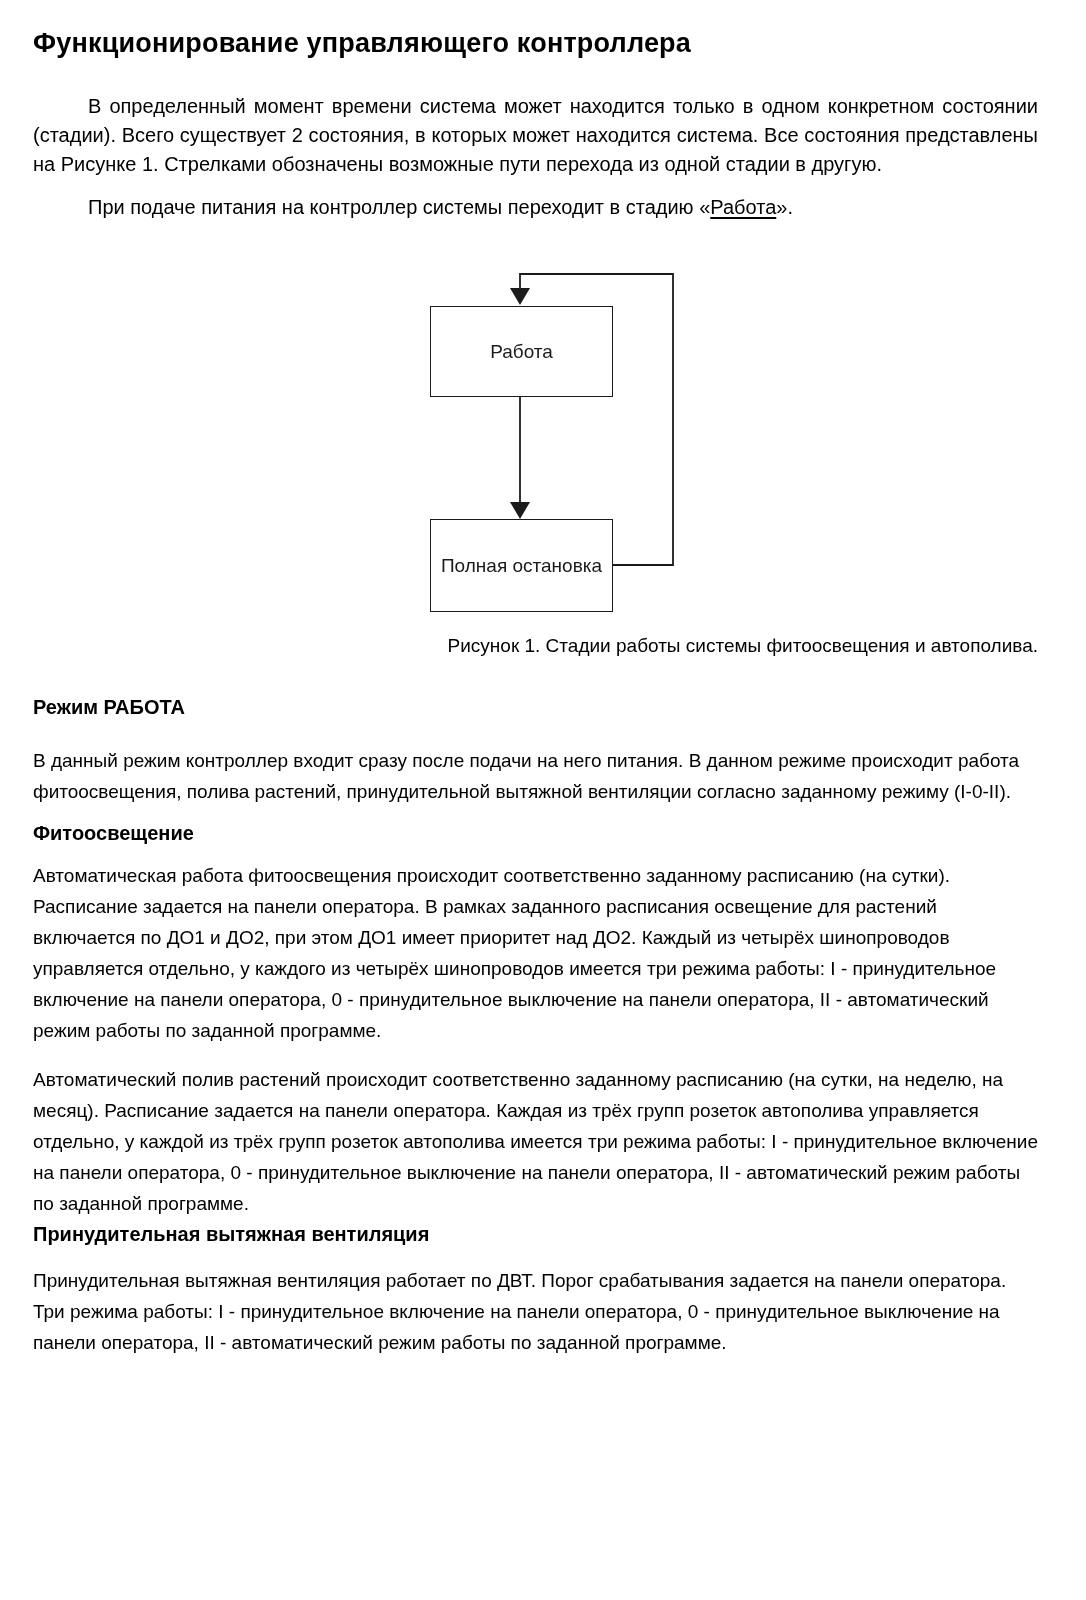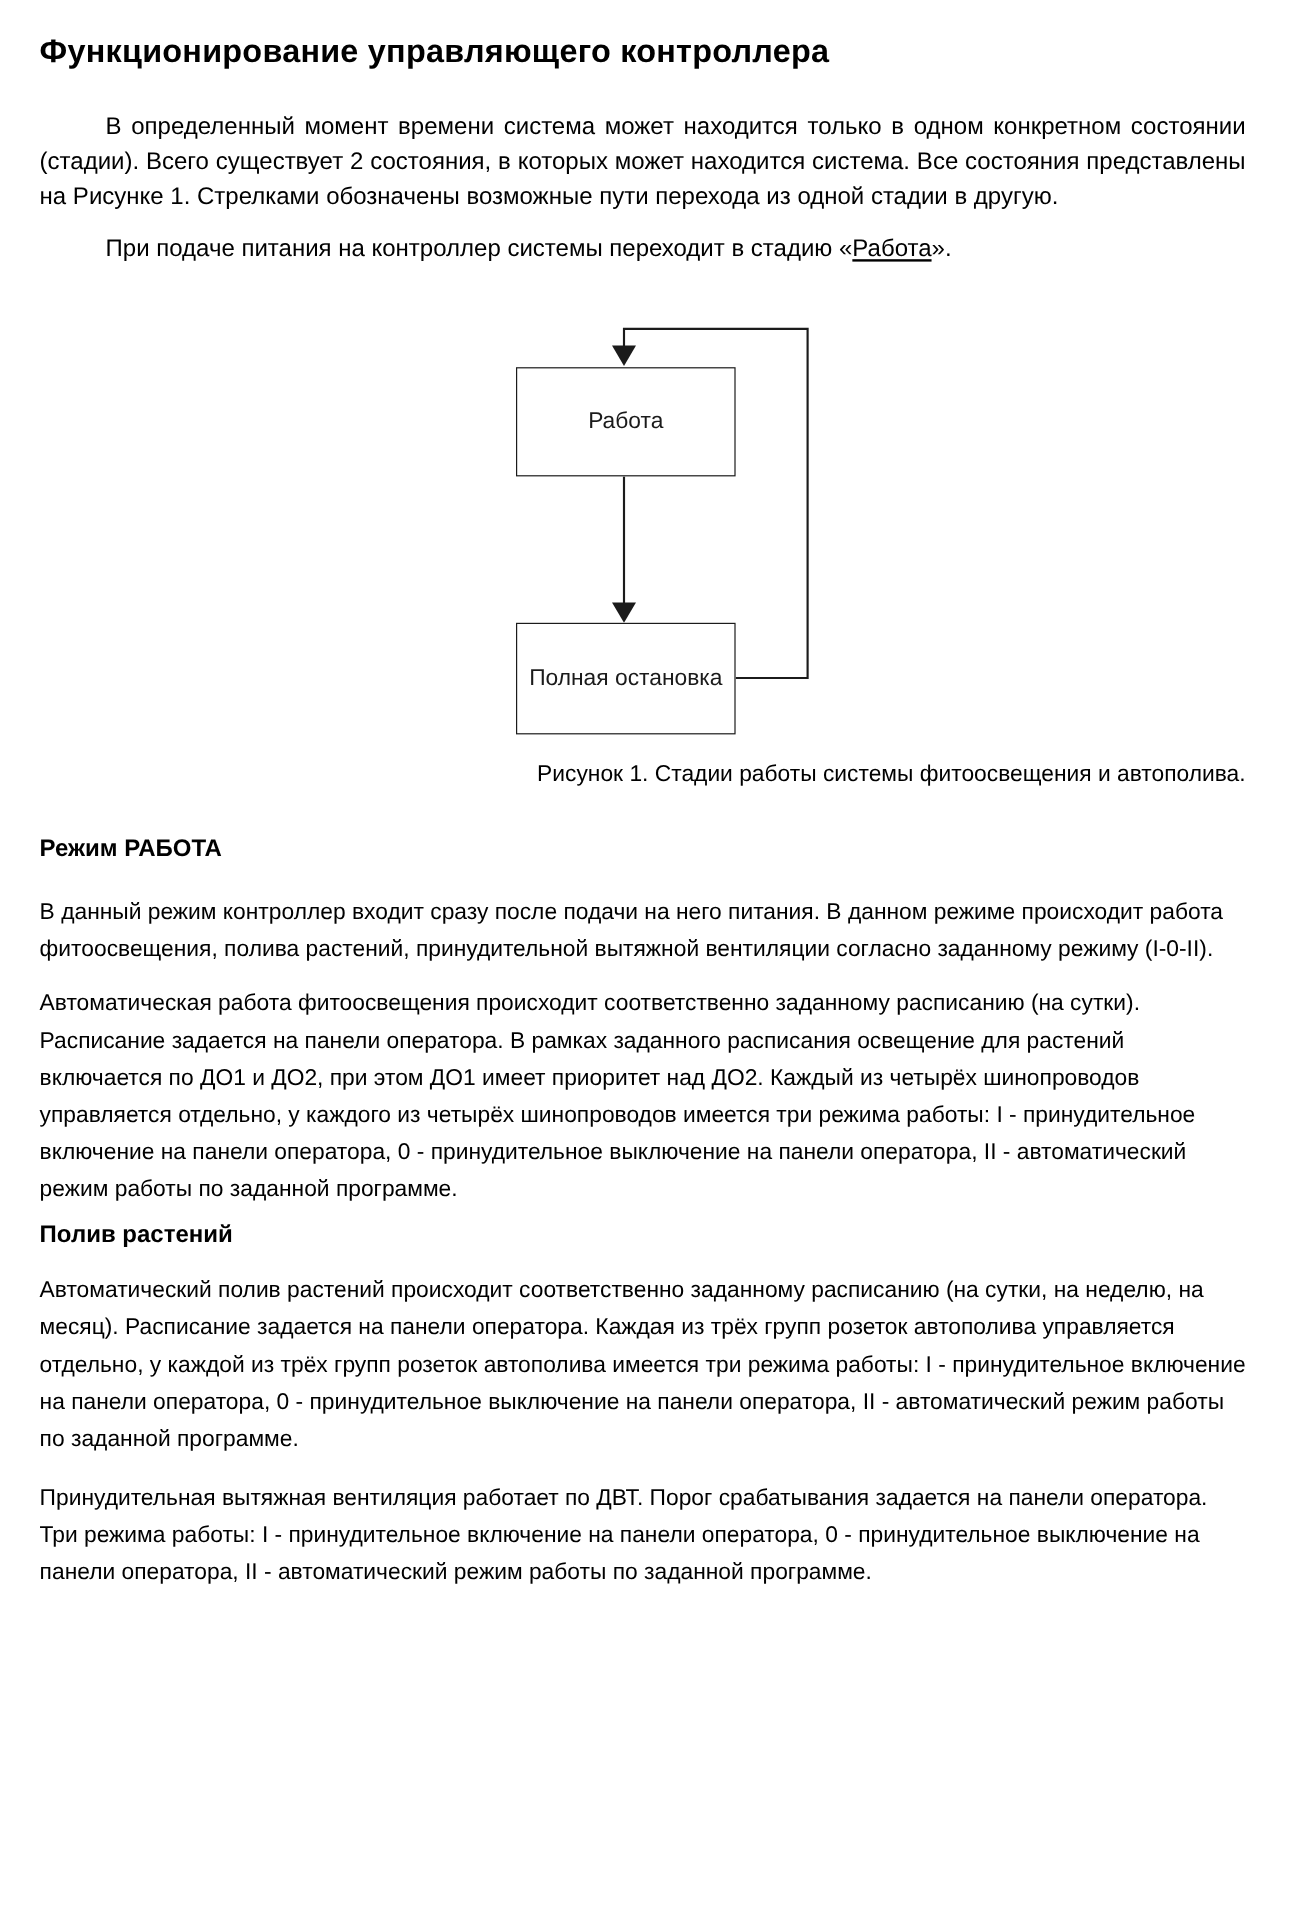--- a/index.html
+++ b/index.html
@@ -114,20 +114,21 @@
     <div class="state-box bottom">
       <span>Полная остановка</span>
     </div>
   </div>
 
   <p class="figure-caption">Рисунок 1. Стадии работы системы фитоосвещения и автополива.</p>
 
   <h2 class="sec-heading mt-36">Режим РАБОТА</h2>
   <p class="sec-body mt-25">В данный режим контроллер входит сразу после подачи на него питания. В данном режиме происходит работа фитоосвещения, полива растений, принудительной вытяжной вентиляции согласно заданному режиму (I-0-II).</p>
 
+  <h2 class="sec-heading mt-13">Фитоосвещение</h2>
   <p class="sec-body mt-14">Автоматическая работа фитоосвещения происходит соответственно заданному расписанию (на сутки). Расписание задается на панели оператора. В рамках заданного расписания освещение для растений включается по ДО1 и ДО2, при этом ДО1 имеет приоритет над ДО2. Каждый из четырёх шинопроводов управляется отдельно, у каждого из четырёх шинопроводов имеется три режима работы: I - принудительное включение на панели оператора, 0 - принудительное выключение на панели оператора, II - автоматический режим работы по заданной программе.</p>
 
-  <h2 class="sec-heading mt-9">Полив растений</h2>
   <p class="sec-body mt-18">Автоматический полив растений происходит соответственно заданному расписанию (на сутки, на неделю, на месяц). Расписание задается на панели оператора. Каждая из трёх групп розеток автополива управляется отдельно, у каждой из трёх групп розеток автополива имеется три режима работы: I - принудительное включение на панели оператора, 0 - принудительное выключение на панели оператора, II - автоматический режим работы по заданной программе.</p>
 
+  <h2 class="sec-heading mt-2">Принудительная вытяжная вентиляция</h2>
   <p class="sec-body mt-18">Принудительная вытяжная вентиляция работает по ДВТ. Порог срабатывания задается на панели оператора. Три режима работы: I - принудительное включение на панели оператора, 0 - принудительное выключение на панели оператора, II - автоматический режим работы по заданной программе.</p>
 
 </div>
 
 </body></html>

